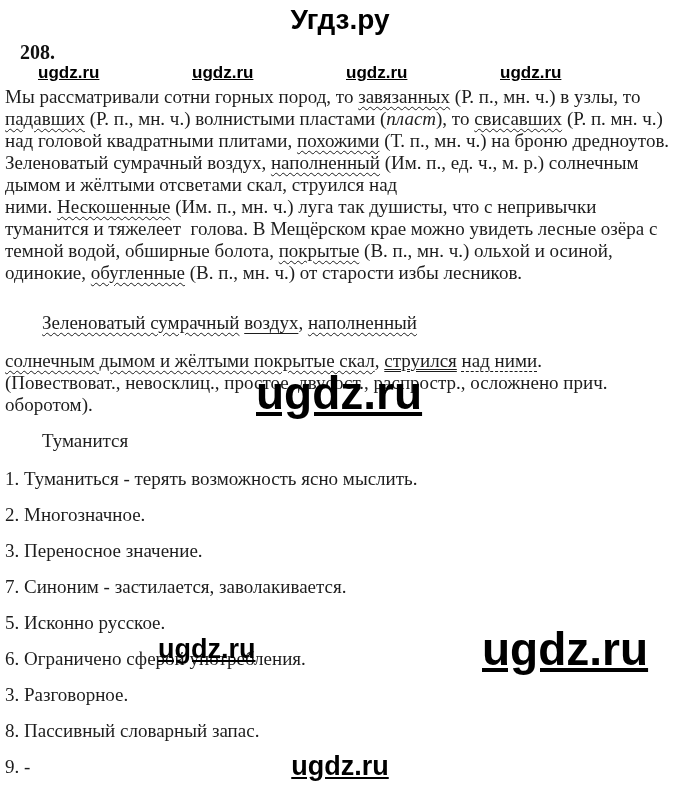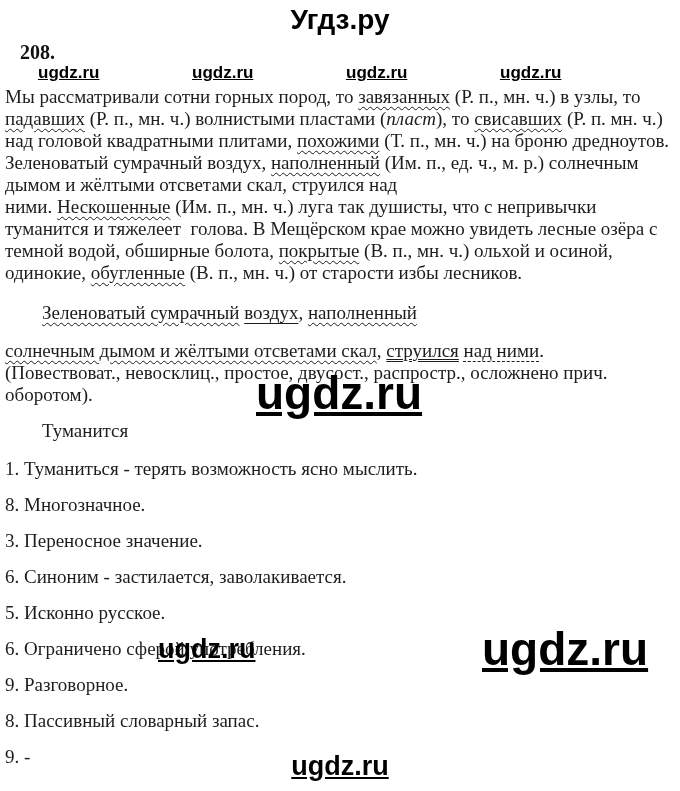--- a/index.html
+++ b/index.html
@@ -44,21 +44,21 @@
     font-size:19px;
     line-height:22px;
     margin:3px 4px 8px 5px;
     white-space:pre-wrap;
   }
   .seg-wavy  { text-decoration:underline; text-decoration-style:wavy; text-decoration-thickness:1px; text-underline-offset:3px; }
   .seg-solid { text-decoration:underline; text-decoration-style:solid; text-decoration-thickness:1px; text-underline-offset:4px; }
   .seg-double{ text-decoration:underline; text-decoration-style:double; text-decoration-thickness:1px; text-underline-offset:2px; }
   .seg-dashdot{ text-decoration:underline; text-decoration-style:dashed; text-decoration-thickness:1px; text-underline-offset:4px; }
   .seg-italic{ font-style:italic; }
-  .parse-line1 { margin:18px 4px 0 42px; }
+  .parse-line1 { margin:28px 4px 0 42px; }
   .parse-line2 { margin:16px 4px 0 5px; }
   .parse-note  { margin:0 4px 0 5px; }
   .word-title  { margin:14px 0 16px 42px; }
   .answers-list { margin:12px 4px 0 5px; }
   .answers-list .list-item {
     font-size:19px;
     line-height:22px;
     margin-bottom:14px;
     white-space:pre-wrap;
   }
@@ -78,34 +78,34 @@
   <span class="wm wm-r1">ugdz.ru</span>
   <span class="wm wm-r2">ugdz.ru</span>
   <span class="wm wm-r3">ugdz.ru</span>
   <span class="wm wm-r4">ugdz.ru</span>
 </div>
 
 <div class="para"><span>Мы рассматривали сотни горных пород, то </span><span class="seg-wavy">завязанных</span><span> (Р. п., мн. ч.) в узлы, то </span><span class="seg-wavy">падавших</span><span> (Р. п., мн. ч.) волнистыми пластами (</span><span class="seg-italic">пласт</span><span>), то </span><span class="seg-wavy">свисавших</span><span> (Р. п. мн. ч.) над головой квадратными плитами, </span><span class="seg-wavy">похожими</span><span> (Т. п., мн. ч.) на броню дредноутов. Зеленоватый сумрачный воздух, </span><span class="seg-wavy">наполненный</span><span> (Им. п., ед. ч., м. р.) солнечным дымом и жёлтыми отсветами скал, струился над</span><br><span>ними. </span><span class="seg-wavy">Нескошенные</span><span> (Им. п., мн. ч.) луга так душисты, что с непривычки туманится и тяжелеет  голова. В Мещёрском крае можно увидеть лесные озёра с темной водой, обширные болота, </span><span class="seg-wavy">покрытые</span><span> (В. п., мн. ч.) ольхой и осиной, одинокие, </span><span class="seg-wavy">обугленные</span><span> (В. п., мн. ч.) от старости избы лесников.</span></div>
 
 <div class="para parse-line1"><span class="seg-wavy">Зеленоватый сумрачный</span><span> </span><span class="seg-solid">воздух</span><span>, </span><span class="seg-wavy">наполненный</span></div>
 
-<div class="para parse-line2"><span class="seg-wavy">солнечным дымом и жёлтыми отсветами скал</span><span>, </span><span class="seg-double">струился</span><span> </span><span class="seg-dashdot">над ними</span><span>.</span></div>
+<div class="para parse-line2"><span class="seg-wavy">солнечным дымом и жёлтыми покрытые скал</span><span>, </span><span class="seg-double">струился</span><span> </span><span class="seg-dashdot">над ними</span><span>.</span></div>
 
 <div class="para parse-note">(Повествоват., невосклиц., простое, двусост., распростр., осложнено прич. оборотом).</div>
 
 <div class="para word-title">Туманится</div>
 
 <div class="answers-list">
     <div class="list-item">1. Туманиться - терять возможность ясно мыслить.</div>
-    <div class="list-item">8. Многозначное.</div>
+    <div class="list-item">2. Многозначное.</div>
     <div class="list-item">3. Переносное значение.</div>
-    <div class="list-item">6. Синоним - застилается, заволакивается.</div>
+    <div class="list-item">7. Синоним - застилается, заволакивается.</div>
     <div class="list-item">5. Исконно русское.</div>
     <div class="list-item">6. Ограничено сферой употребления.</div>
-    <div class="list-item">9. Разговорное.</div>
+    <div class="list-item">3. Разговорное.</div>
     <div class="list-item">8. Пассивный словарный запас.</div>
     <div class="list-item">9. -</div>
   </div>
 
 <span class="wm wm-center-big">ugdz.ru</span>
 <span class="wm wm-mid">ugdz.ru</span>
 <span class="wm wm-right-big">ugdz.ru</span>
 <span class="wm wm-bottom">ugdz.ru</span>
 
 </body></html>

